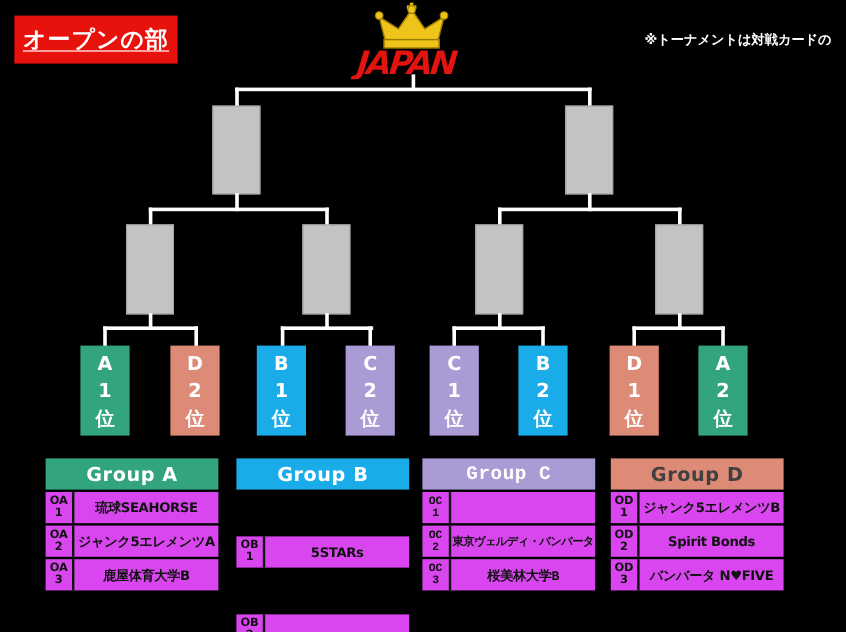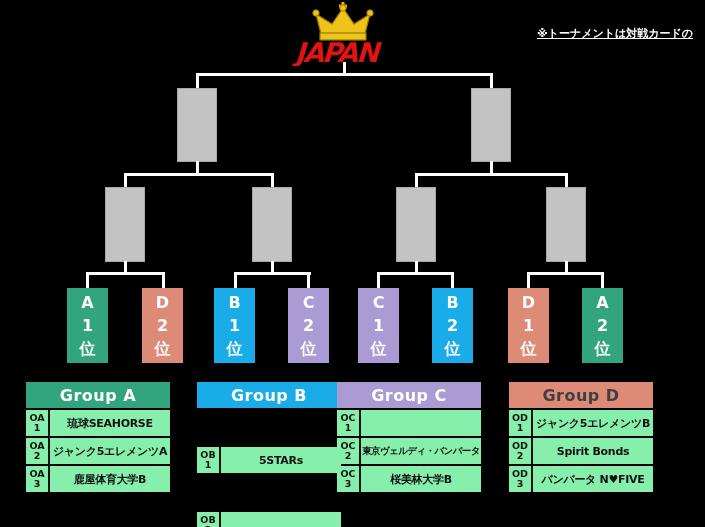--- a/index.html
+++ b/index.html
@@ -13,21 +13,21 @@
     background:var(--red);display:flex;align-items:center;justify-content:center;
   }
   .title-box span{
     color:#fff;font-size:19px;font-weight:bold;text-decoration:underline;
     text-underline-offset:3px;letter-spacing:1px;white-space:nowrap;
   }
   .note{
     position:absolute;left:524px;top:24px;color:#fff;font-weight:bold;
     font-size:11px;line-height:19px;white-space:nowrap;
   }
-  .note .l1{padding-left:13px;display:block;text-decoration:underline;}
+  .note .l1{padding-left:13px;display:block;}
   .note .l2{display:block;}
   
   .logo{position:absolute;left:286px;top:2px;width:116px;height:64px;}
   
   .hline,.vline{position:absolute;background:#fff;}
   .hline{height:3px;}
   .vline{width:3px;}
   .match-box{
     position:absolute;width:40px;background:#c3c3c3;border:1px solid #a9a9a9;
     box-sizing:border-box;
@@ -41,21 +41,21 @@
     color:#fff;font-weight:bold;font-size:16px;line-height:23px;
   }
   
   .gtable{position:absolute;top:382px;width:144px;display:flex;flex-direction:column;}
   .ghead{
     height:26px;display:flex;align-items:center;justify-content:center;
     color:#fff;font-weight:bold;font-size:16px;letter-spacing:0.5px;
   }
   .ghead.dark-text{color:#404040;}
   .grow{
-    height:26px;margin-top:2px;background:#86efac;display:flex;
+    height:26px;margin-top:2px;background:#d946ef;display:flex;
   }
   .gid{
     width:22px;flex:0 0 22px;border-right:2px solid #111;
     display:flex;flex-direction:column;align-items:center;justify-content:center;
     color:#111;font-weight:bold;font-size:9.5px;line-height:10px;
   }
   .gteam{
     flex:1;display:flex;align-items:center;justify-content:center;
     color:#111;font-weight:bold;font-size:11px;white-space:nowrap;overflow:hidden;
     letter-spacing:-0.3px;
@@ -65,20 +65,23 @@
   .c-green{background:var(--green);}
   .c-blue{background:var(--blue);}
   .c-purple{background:var(--purple);}
   .c-salmon{background:var(--salmon);}
 </style>
 </head>
 <body>
 
 <div id="stage">
 
+  <div class="title-box">
+    <span>オープンの部</span>
+  </div>
 
   <div class="note">
     <span class="l1">※トーナメントは対戦カードの</span>
   </div>
 
   <svg class="logo" viewBox="0 0 116 64">
     <g>
       <rect x="55.5" y="0" width="3" height="8" fill="#e3b80f"></rect>
       <rect x="53" y="2.5" width="8" height="3" fill="#e3b80f"></rect>
       <path d="M35,32 L30,12 L46,22 L57,6 L68,22 L84,12 L79,32 Z" fill="#eec31a" stroke="#9a7a00" stroke-width="1.2"></path>
@@ -165,21 +168,21 @@
     <span>D</span>
     <span>1</span>
     <span>位</span>
   </div>
   <div class="seed c-green" style="left:582px;">
     <span>A</span>
     <span>2</span>
     <span>位</span>
   </div>
 
-  <div class="gtable" style="left:26px;border-radius:27px;">
+  <div class="gtable" style="left:38px;border-radius:27px;">
     <div class="ghead c-green">Group A</div>
     <div class="grow">
       <div class="gid">
         <span>OA</span>
         <span>1</span>
       </div>
       <div class="gteam">琉球SEAHORSE</div>
     </div>
     <div class="grow">
       <div class="gid">
@@ -213,21 +216,21 @@
       </div>
     </div>
     <div class="grow">
       <div class="gid">
         <span>OB</span>
         <span>3</span>
       </div>
     </div>
   </div>
 
-  <div class="gtable" style="left:337px;">
+  <div class="gtable" style="left:352px;font-family:Liberation Mono, monospace;">
     <div class="ghead c-purple">Group C</div>
     <div class="grow">
       <div class="gid">
         <span>OC</span>
         <span>1</span>
       </div>
     </div>
     <div class="grow">
       <div class="gid">
         <span>OC</span>

